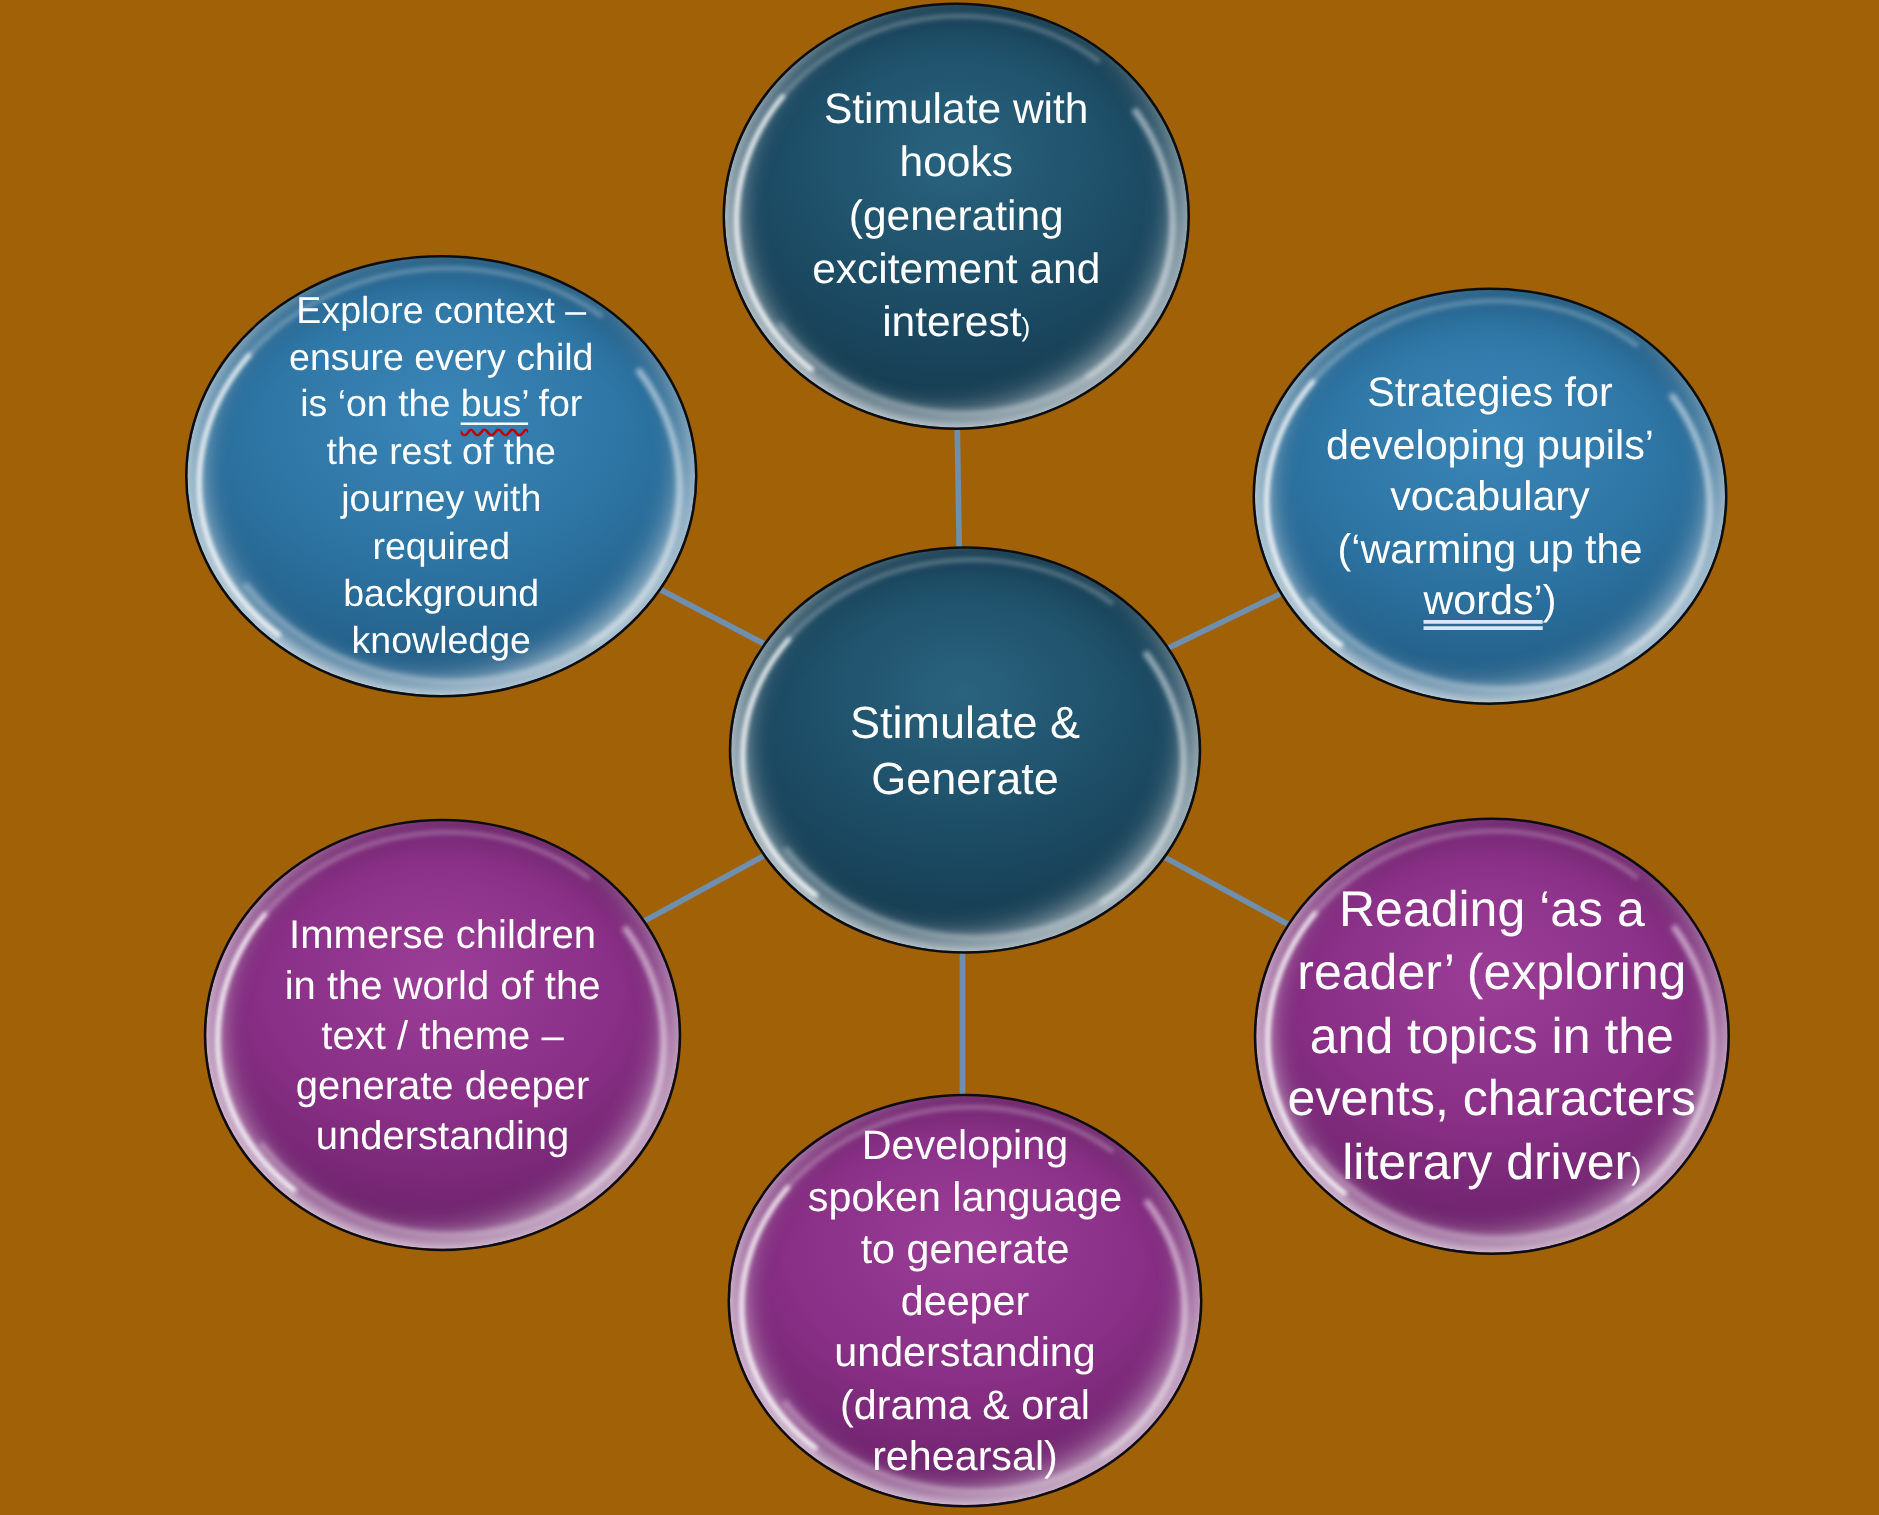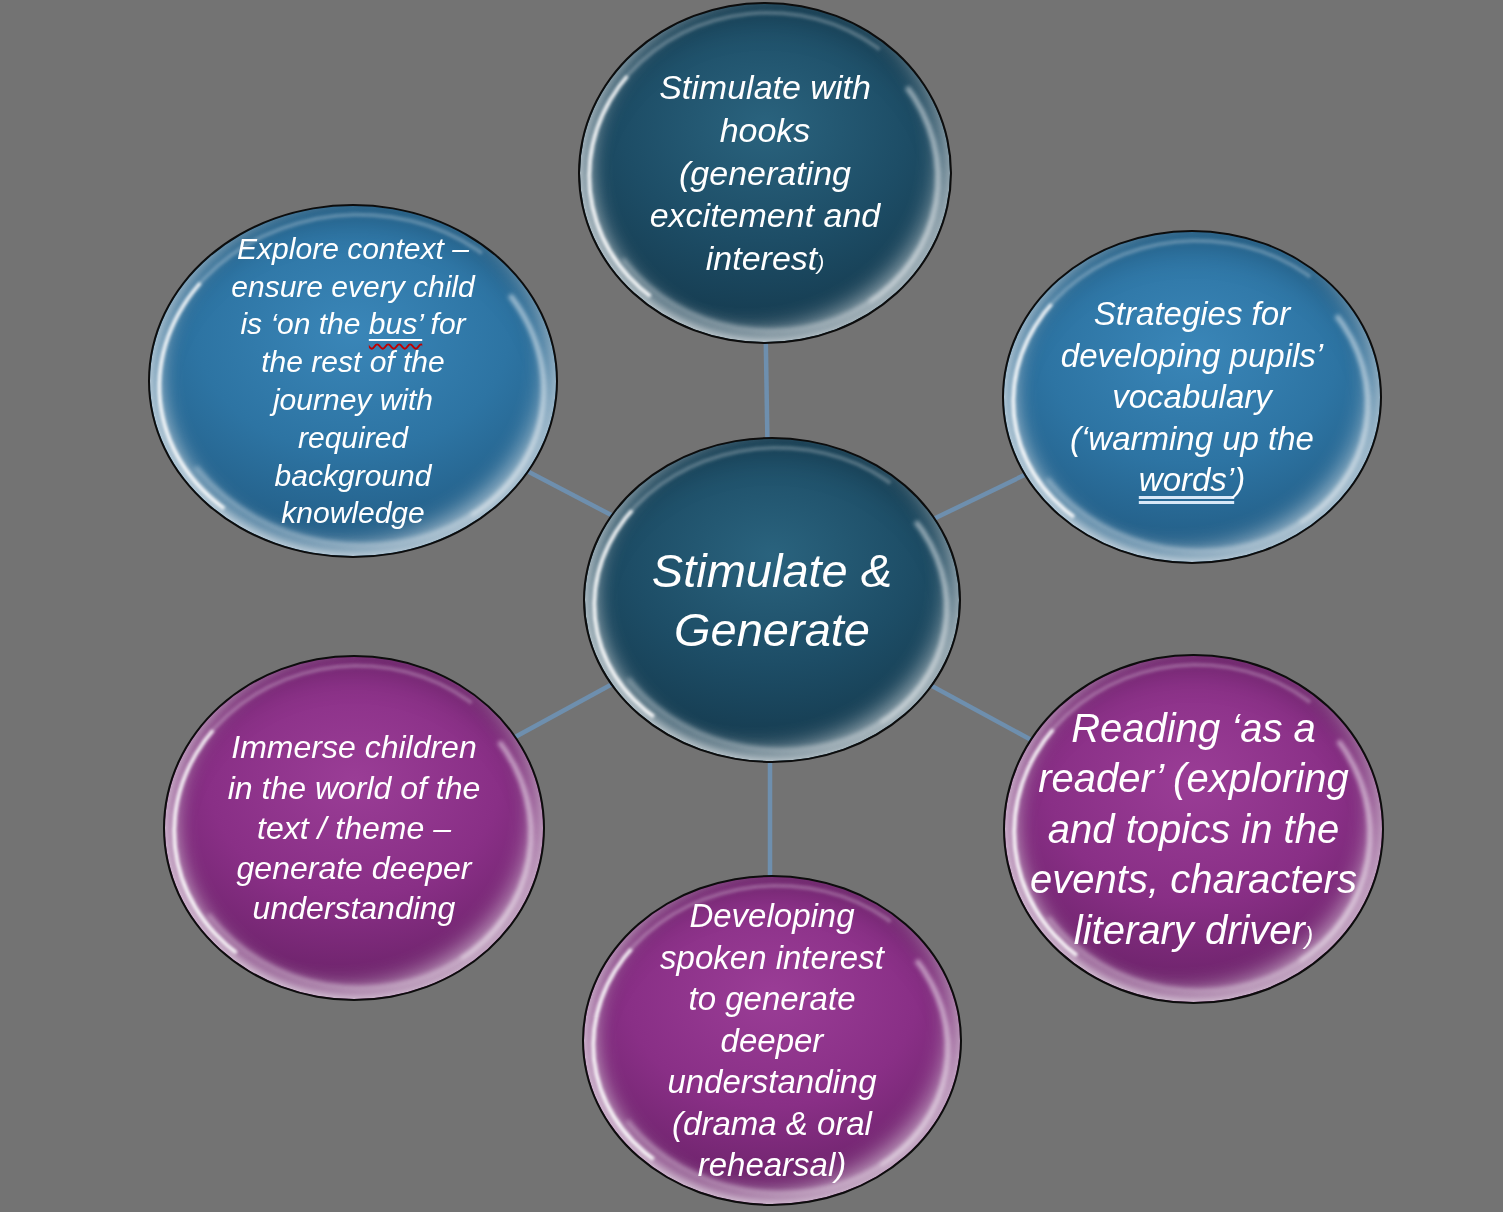--- a/index.html
+++ b/index.html
@@ -61,21 +61,21 @@
     text-decoration-line:underline;
     text-decoration-style:wavy;
     text-decoration-color:#c00000;
     text-decoration-thickness:1.5px;
     text-underline-offset:9px;
   }
 </style>
 </head>
 <body>
 
-<div class="canvas" style="width: 1503px; height: 1212px; background: #737373; font-style: italic;">
+<div class="canvas" style="width: 1503px; height: 1212px; background: #a16207;">
   <svg class="connectors" viewBox="0 0 1503 1212">
       <line x1="770" y1="598" x2="763" y2="171" stroke="#6E8FAE" stroke-width="4.5"></line>
       <line x1="770" y1="598" x2="351" y2="379" stroke="#6E8FAE" stroke-width="4.5"></line>
       <line x1="770" y1="598" x2="1190" y2="395" stroke="#6E8FAE" stroke-width="4.5"></line>
       <line x1="770" y1="598" x2="352" y2="826" stroke="#6E8FAE" stroke-width="4.5"></line>
       <line x1="770" y1="598" x2="1191.5" y2="827" stroke="#6E8FAE" stroke-width="4.5"></line>
       <line x1="770" y1="598" x2="770" y2="1038.5" stroke="#6E8FAE" stroke-width="4.5"></line>
     </svg>
 
   <div class="node" style="left: 578px; top: 2px; width: 370px; height: 338px; --light: #2A637E; --base: #1D4D66; --dark: #153A4E;">
@@ -102,21 +102,21 @@
   <div class="node" style="left: 1002px; top: 230px; width: 376px; height: 330px; --light: #3A86B8; --base: #2D74A3; --dark: #225C84;">
     <div class="node-text" style="font-size: 33px;">
         <div class="tline"><span>Strategies for</span></div>
         <div class="tline"><span>developing pupils’</span></div>
         <div class="tline"><span>vocabulary</span></div>
         <div class="tline"><span>(‘warming up the</span></div>
         <div class="tline"><span class="seg-u2">words’</span><span>)</span></div>
       </div>
   </div>
   <div class="node" style="left: 583px; top: 437px; width: 374px; height: 322px; --light: #2A637E; --base: #1D4D66; --dark: #153A4E;">
-    <div class="node-text" style="font-size: 47px;">
+    <div class="node-text" style="font-size: 36px;">
         <div class="tline"><span>Stimulate &amp;</span></div>
         <div class="tline"><span>Generate</span></div>
       </div>
   </div>
   <div class="node" style="left: 163px; top: 655px; width: 378px; height: 342px; --light: #9A3D96; --base: #892F86; --dark: #6A2268;">
     <div class="node-text" style="font-size: 32px;">
         <div class="tline"><span>Immerse children</span></div>
         <div class="tline"><span>in the world of the</span></div>
         <div class="tline"><span>text / theme –</span></div>
         <div class="tline"><span>generate deeper</span></div>
@@ -128,21 +128,21 @@
         <div class="tline"><span>Reading ‘as a</span></div>
         <div class="tline"><span>reader’ (exploring</span></div>
         <div class="tline"><span>and topics in the</span></div>
         <div class="tline"><span>events, characters</span></div>
         <div class="tline"><span>literary driver</span><span class="seg-small">)</span></div>
       </div>
   </div>
   <div class="node" style="left: 582px; top: 875px; width: 376px; height: 327px; --light: #9A3D96; --base: #892F86; --dark: #6A2268;">
     <div class="node-text" style="font-size: 33px;">
         <div class="tline"><span>Developing</span></div>
-        <div class="tline"><span>spoken interest</span></div>
+        <div class="tline"><span>spoken language</span></div>
         <div class="tline"><span>to generate</span></div>
         <div class="tline"><span>deeper</span></div>
         <div class="tline"><span>understanding</span></div>
         <div class="tline"><span>(drama &amp; oral</span></div>
         <div class="tline"><span>rehearsal)</span></div>
       </div>
   </div>
 </div>
 
 </body></html>

